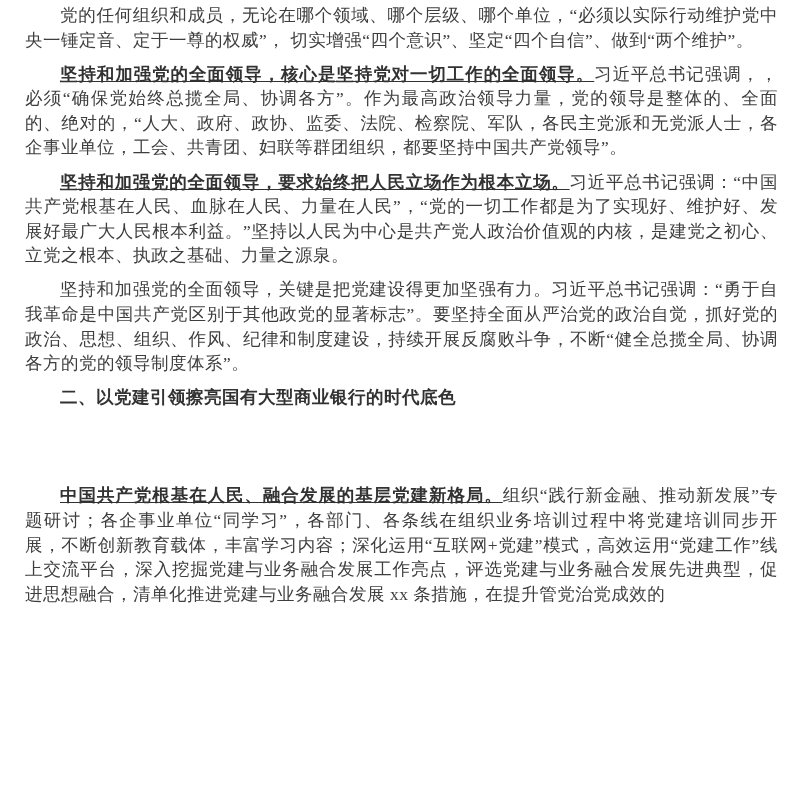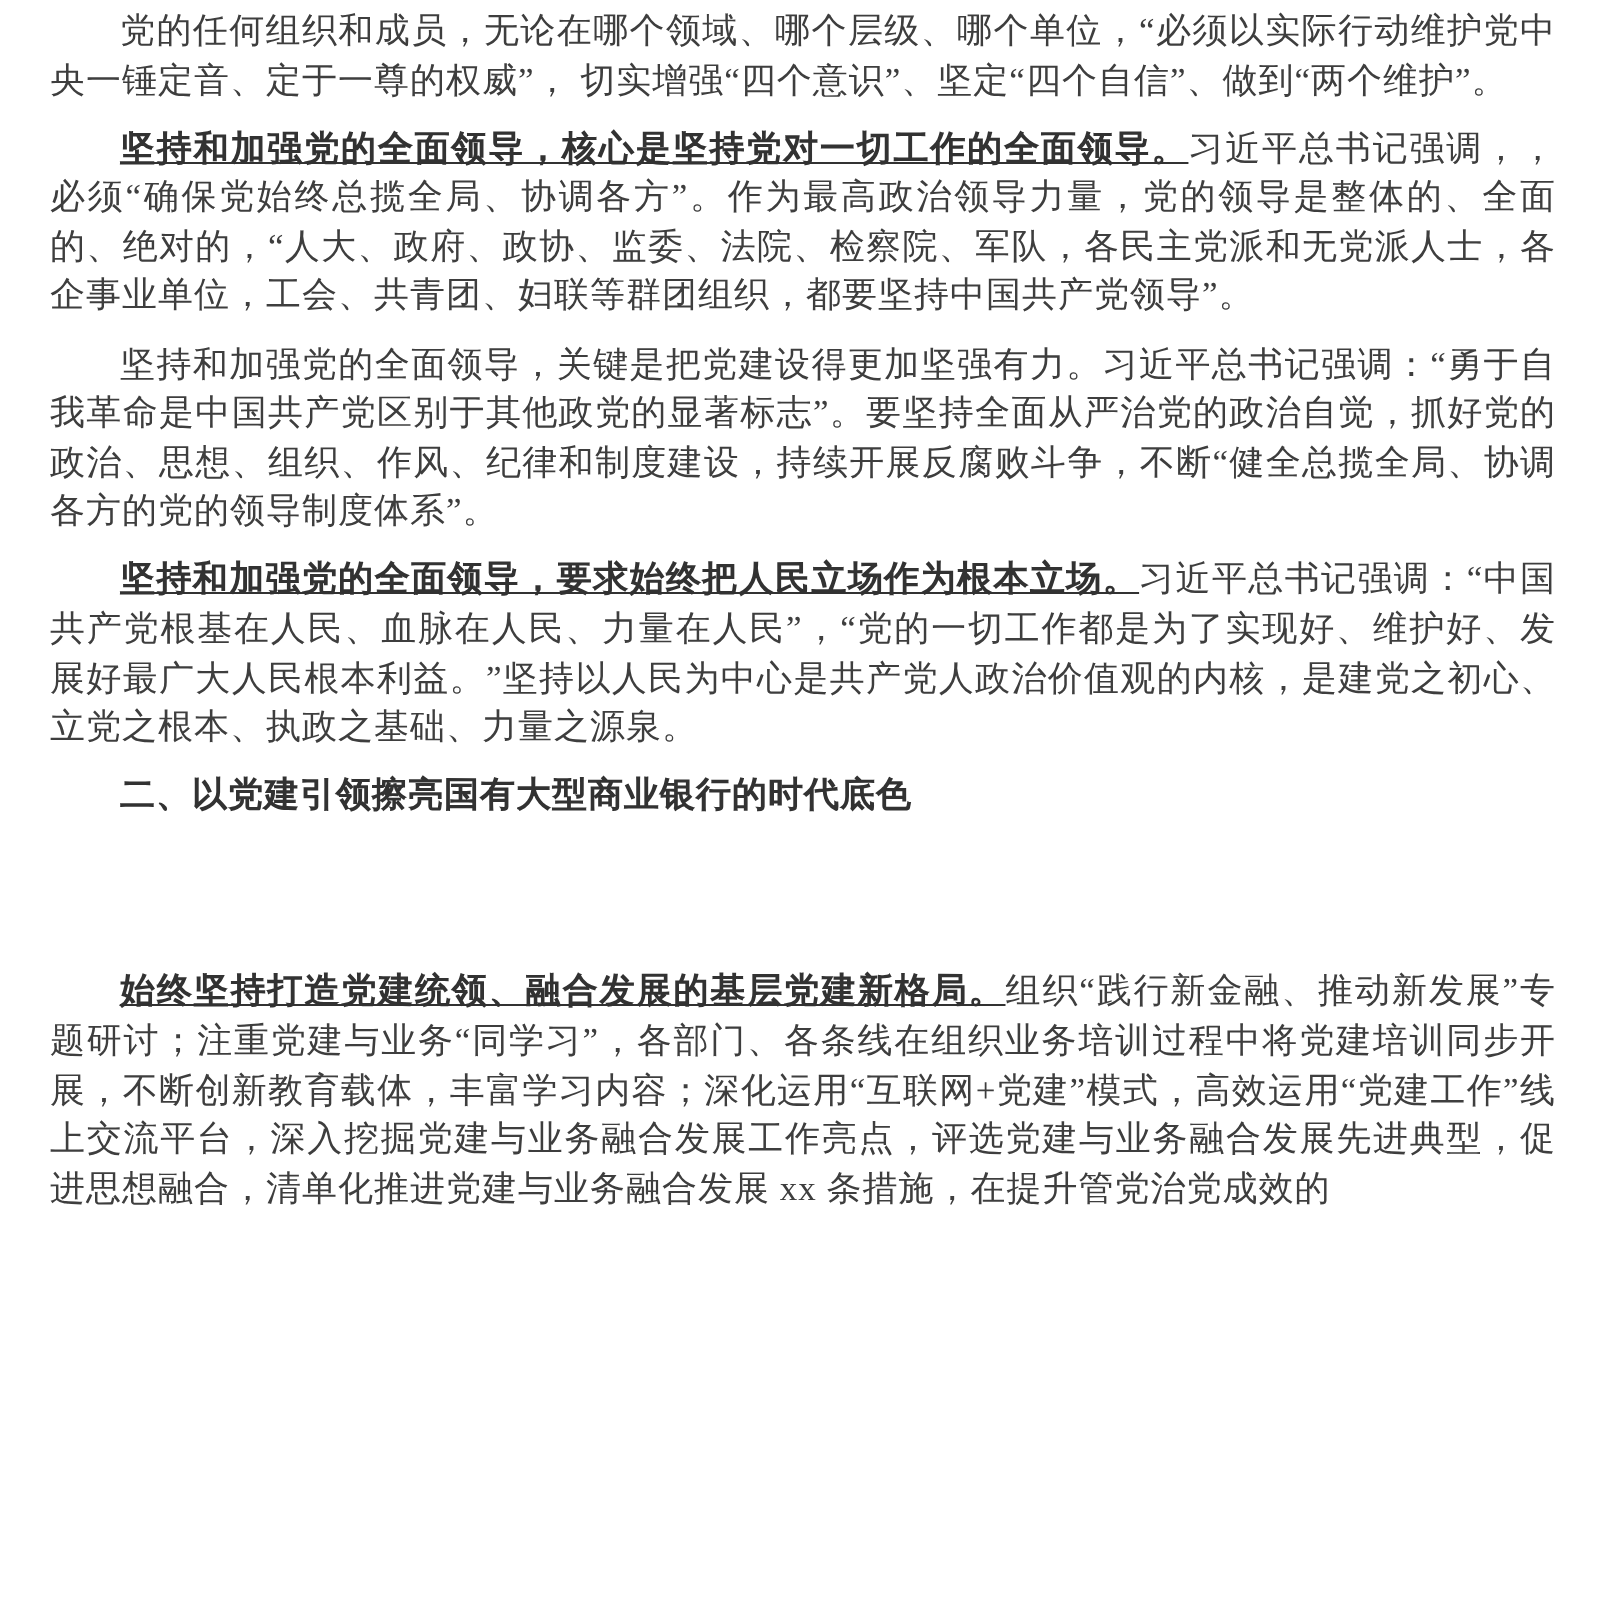--- a/index.html
+++ b/index.html
@@ -104,25 +104,25 @@
     <span class="wm-text">办图网</span>
   </div>
 </div>
 
 <div class="page">
 
   <p class="para"><span class="lead"></span><span>党的任何组织和成员，无论在哪个领域、哪个层级、哪个单位，“必须以实际行动维护党中央一锤定音、定于一尊的权威”， 切实增强“四个意识”、坚定“四个自信”、做到“两个维护”。</span></p>
 
   <p class="para"><span class="lead">坚持和加强党的全面领导，核心是坚持党对一切工作的全面领导。</span><span>习近平总书记强调，，必须“确保党始终总揽全局、协调各方”。作为最高政治领导力量，党的领导是整体的、全面的、绝对的，“人大、政府、政协、监委、法院、检察院、军队，各民主党派和无党派人士，各企事业单位，工会、共青团、妇联等群团组织，都要坚持中国共产党领导”。</span></p>
 
+  <p class="para"><span class="lead">坚持和加强党的全面领导，要求始终把人民立场作为根本立场。</span><span>习近平总书记强调：“中国共产党根基在人民、血脉在人民、力量在人民”，“党的一切工作都是为了实现好、维护好、发展好最广大人民根本利益。”坚持以人民为中心是共产党人政治价值观的内核，是建党之初心、立党之根本、执政之基础、力量之源泉。</span></p>
+
   <p class="para"><span class="lead"></span><span>坚持和加强党的全面领导，关键是把党建设得更加坚强有力。习近平总书记强调：“勇于自我革命是中国共产党区别于其他政党的显著标志”。要坚持全面从严治党的政治自觉，抓好党的政治、思想、组织、作风、纪律和制度建设，持续开展反腐败斗争，不断“健全总揽全局、协调各方的党的领导制度体系”。</span></p>
-
-  <p class="para"><span class="lead">坚持和加强党的全面领导，要求始终把人民立场作为根本立场。</span><span>习近平总书记强调：“中国共产党根基在人民、血脉在人民、力量在人民”，“党的一切工作都是为了实现好、维护好、发展好最广大人民根本利益。”坚持以人民为中心是共产党人政治价值观的内核，是建党之初心、立党之根本、执政之基础、力量之源泉。</span></p>
 
 
   <h2 class="heading">二、以党建引领擦亮国有大型商业银行的时代底色</h2>
 
 
   <div class="page-gap"></div>
 
-  <p class="para"><span class="lead">始终坚持打造党建统领、融合发展的基层党建新格局。</span><span>组织“践行新金融、推动新发展”专题研讨；注重党建与业务“同学习”，各部门、各条线在组织业务培训过程中将党建培训同步开展，不断创新教育载体，丰富学习内容；深化运用“互联网+党建”模式，高效运用“党建工作”线上交流平台，深入挖掘党建与业务融合发展工作亮点，评选党建与业务融合发展先进典型，促进思想融合，清单化推进党建与业务融合发展 xx 条措施，在提升管党治党成效的</span></p>
+  <p class="para"><span class="lead">中国共产党根基在人民、融合发展的基层党建新格局。</span><span>组织“践行新金融、推动新发展”专题研讨；各企事业单位“同学习”，各部门、各条线在组织业务培训过程中将党建培训同步开展，不断创新教育载体，丰富学习内容；深化运用“互联网+党建”模式，高效运用“党建工作”线上交流平台，深入挖掘党建与业务融合发展工作亮点，评选党建与业务融合发展先进典型，促进思想融合，清单化推进党建与业务融合发展 xx 条措施，在提升管党治党成效的</span></p>
 
 </div>
 
 </body></html>

